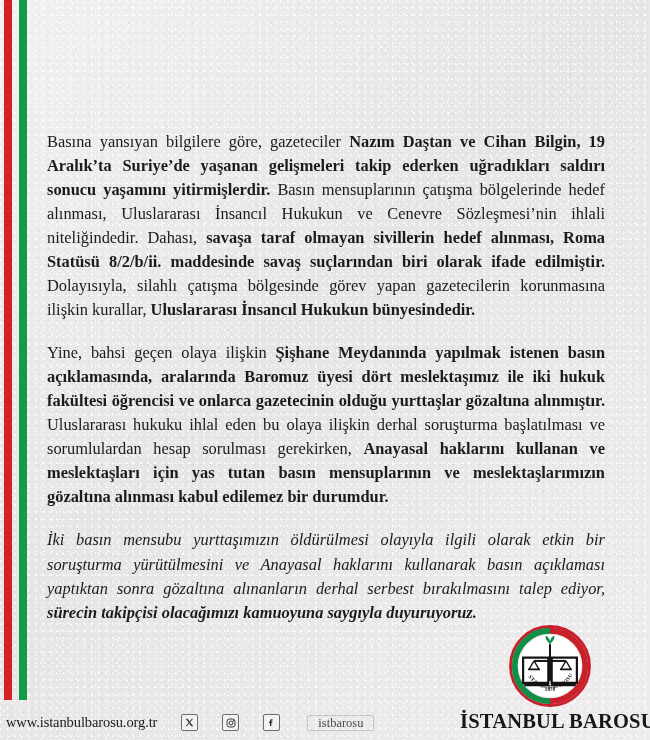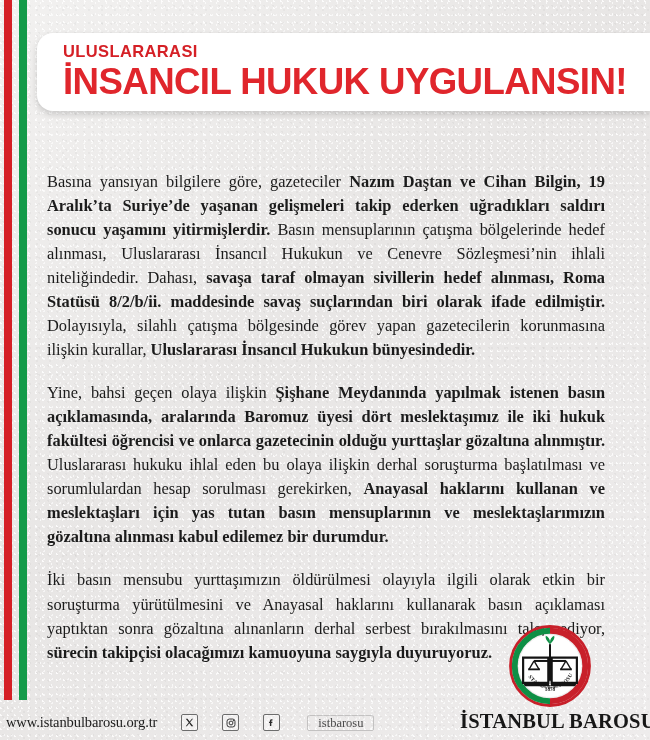--- a/index.html
+++ b/index.html
@@ -76,33 +76,32 @@
     transform-origin: left center;
     white-space: nowrap;
   }
 
   
   .body-copy {
     position: absolute;
     left: 47px;
     top: 130px;
     width: 558px;
-    margin-top: 40px;
   }
   .body-copy p {
     margin: 0 0 19px 0;
     font-family: "Liberation Serif", serif;
     font-size: 16.4px;
     line-height: 1.465;
     color: #1b1b1b;
     text-align: justify;
     text-justify: inter-word;
     hyphens: none;
   }
-  .body-copy p:last-child { margin-bottom: 0; }
+  .body-copy p:last-child { margin-bottom: 0; font-style: italic; }
   .body-copy b { font-weight: bold; }
   .footer-url-row {
     position: absolute;
     left: 6px;
     top: 714px;
     display: flex;
     align-items: center;
     gap: 22px;
   }
   .footer-url {
@@ -162,26 +161,20 @@
   }
 </style>
 </head>
 <body>
 
 <div class="poster">
 
   <div class="bar bar-red" style="height:700px;"></div>
   <div class="bar bar-green" style="height:700px;"></div>
 
-  <div class="banner">
-    <div class="banner-inner">
-      <div class="banner-kicker">ULUSLARARASI</div>
-      <div class="banner-title">İNSANCIL HUKUK UYGULANSIN!</div>
-    </div>
-  </div>
 
   <div class="body-copy">
 
     <p>
       <span>Basına yansıyan bilgilere göre, gazeteciler </span><b>Nazım Daştan ve Cihan Bilgin, 19 Aralık’ta Suriye’de yaşanan gelişmeleri takip ederken uğradıkları saldırı sonucu yaşamını yitirmişlerdir.</b><span> Basın mensuplarının çatışma bölgelerinde hedef alınması, Uluslararası İnsancıl Hukukun ve Cenevre Sözleşmesi’nin ihlali niteliğindedir. Dahası, </span><b>savaşa taraf olmayan sivillerin hedef alınması, Roma Statüsü 8/2/b/ii. maddesinde savaş suçlarından biri olarak ifade edilmiştir.</b><span> Dolayısıyla, silahlı çatışma bölgesinde görev yapan gazetecilerin korunmasına ilişkin kurallar, </span><b>Uluslararası İnsancıl Hukukun bünyesindedir.</b>
     </p>
 
     <p>
       <span>Yine, bahsi geçen olaya ilişkin </span><b>Şişhane Meydanında yapılmak istenen basın açıklamasında, aralarında Baromuz üyesi dört meslektaşımız ile iki hukuk fakültesi öğrencisi ve onlarca gazetecinin olduğu yurttaşlar gözaltına alınmıştır.</b><span> Uluslararası hukuku ihlal eden bu olaya ilişkin derhal soruşturma başlatılması ve sorumlulardan hesap sorulması gerekirken, </span><b>Anayasal haklarını kullanan ve meslektaşları için yas tutan basın mensuplarının ve meslektaşlarımızın gözaltına alınması kabul edilemez bir durumdur.</b>
     </p>

